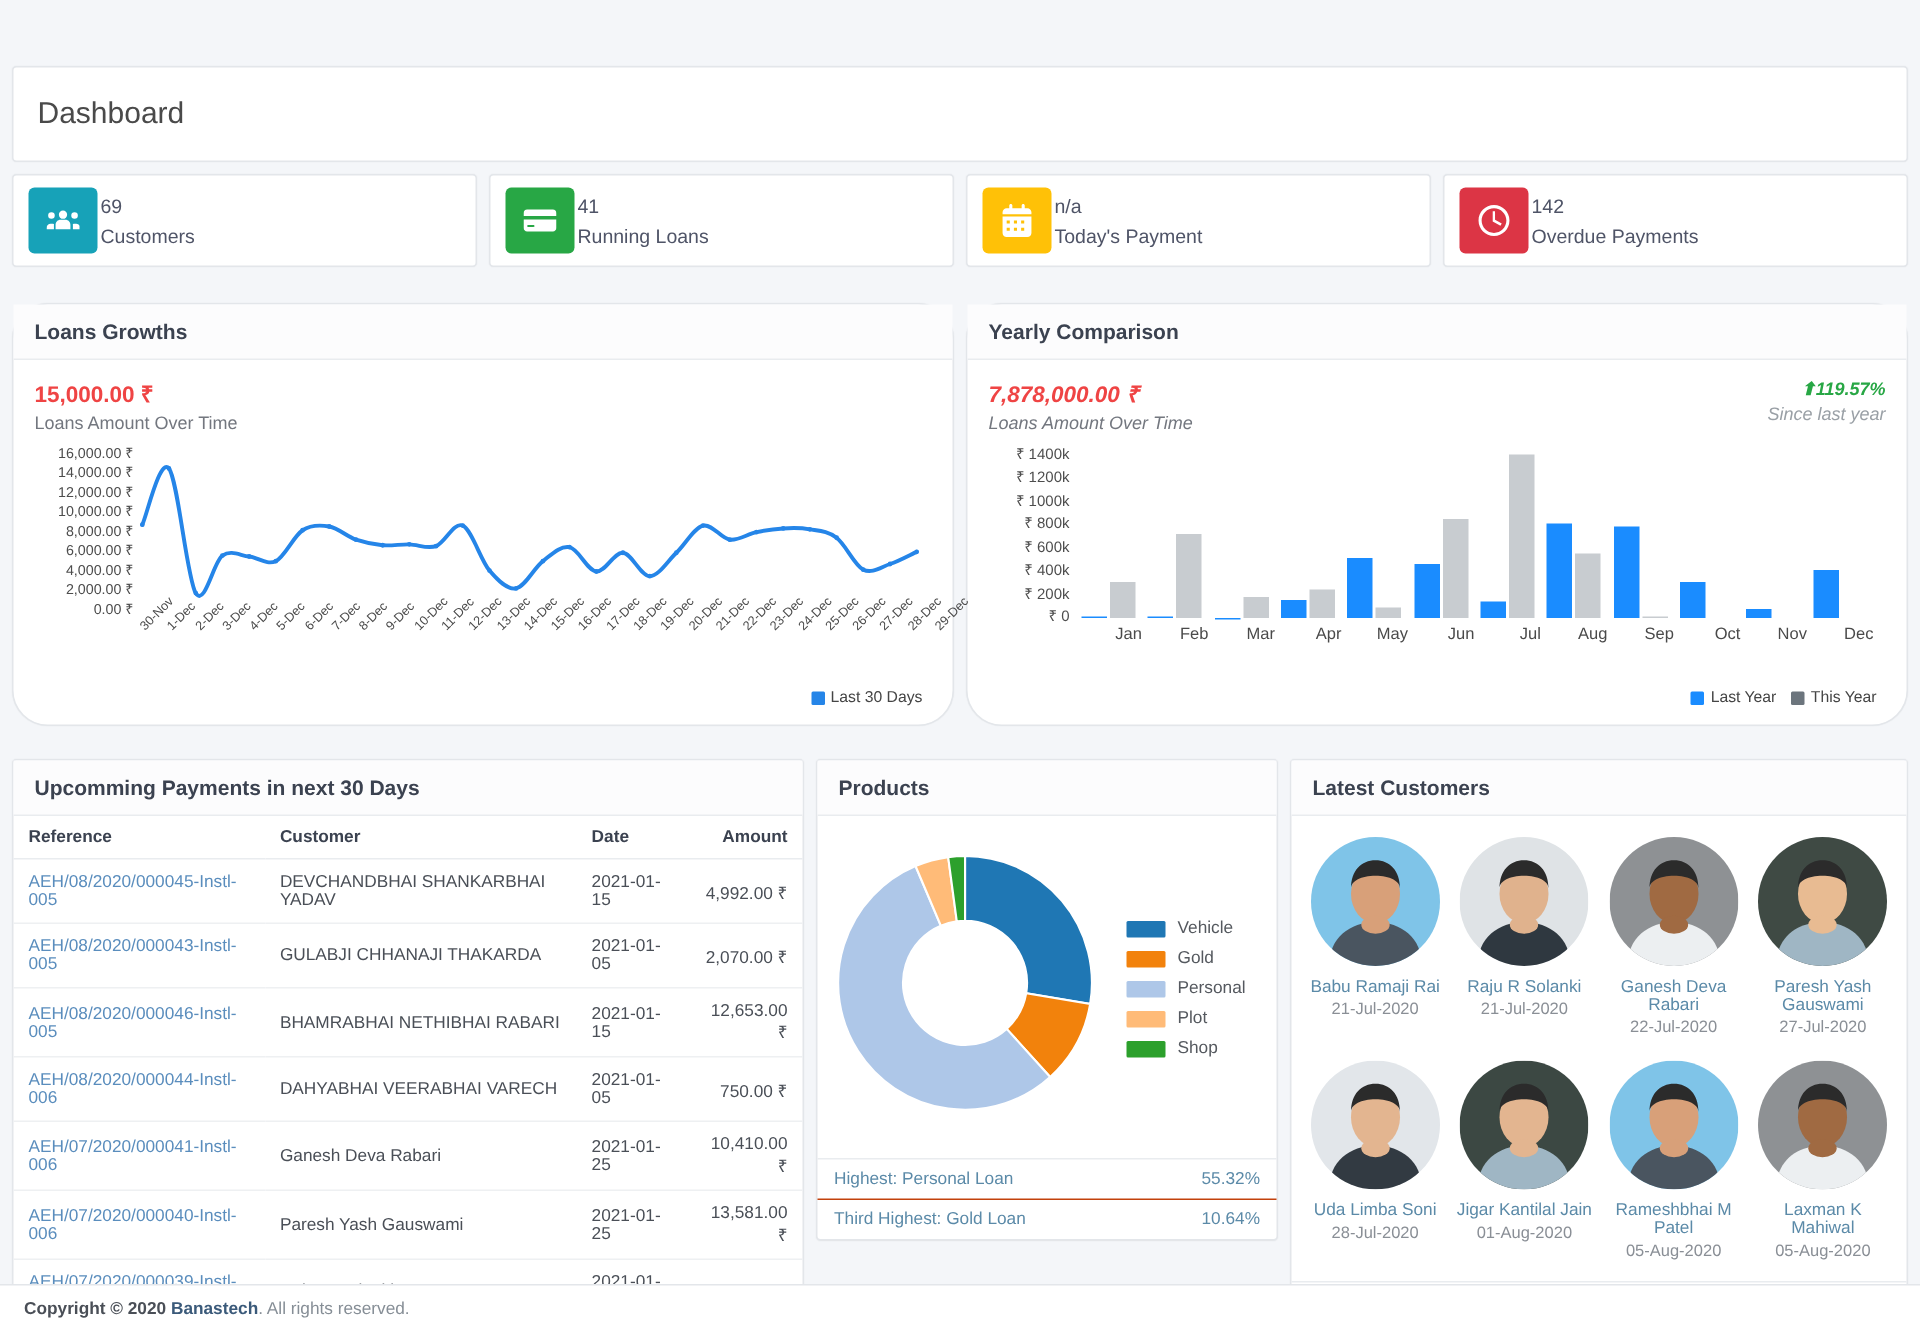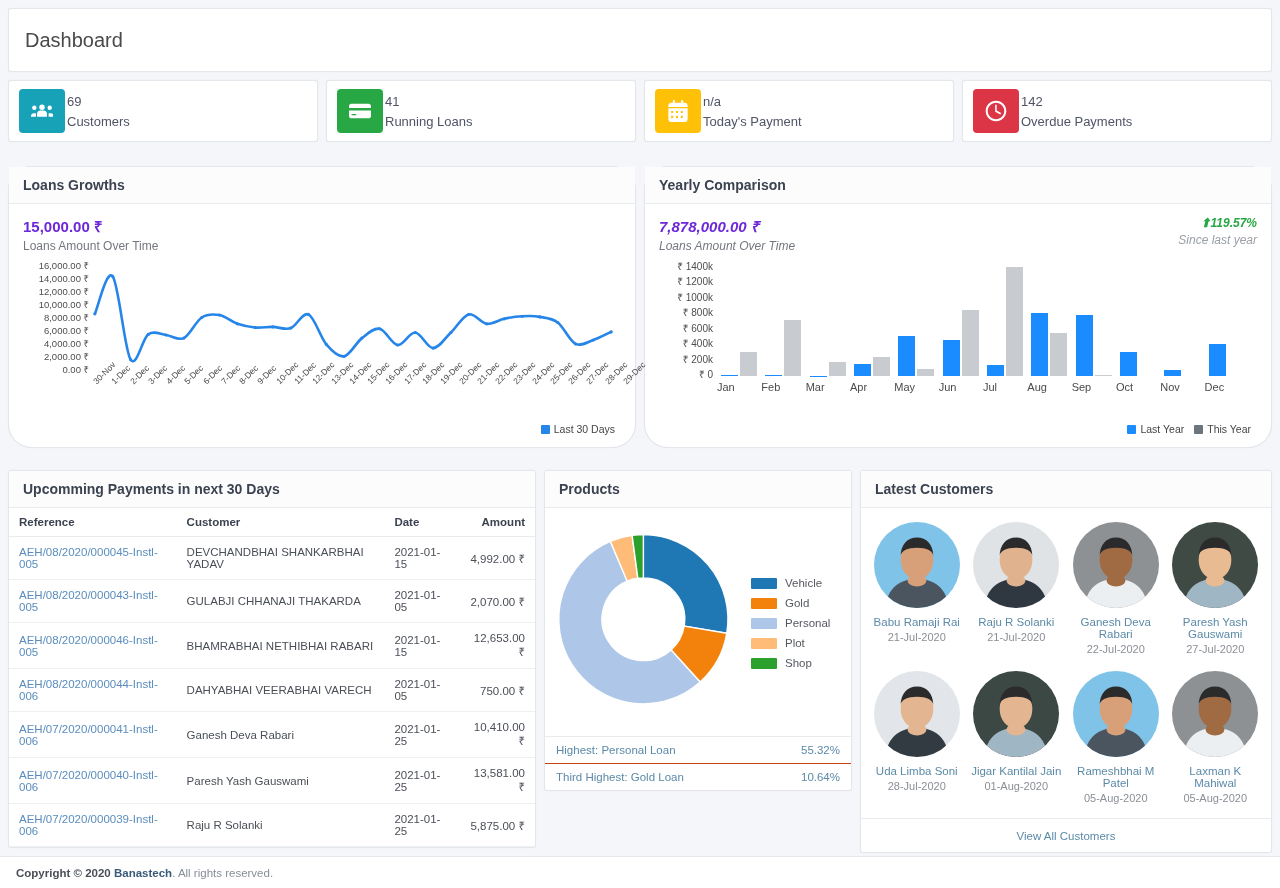--- a/index.html
+++ b/index.html
@@ -14,40 +14,40 @@
   }
   .page { padding:8px 8px 0 8px; }
   .card {
     background:#fff;
     border:1px solid #e3e6ea;
     border-radius:3px;
     box-shadow:0 0 1px rgba(0,0,0,.08);
   }
 
   
-  .page-header { height:64px; display:flex; align-items:center; padding:0 16px; margin-bottom:8px; }
+  .page-header { height:64px; display:flex; align-items:center; padding:0 16px; margin-bottom:8px;margin-top:36px; }
   .page-header h1 { font-size:20px; font-weight:400; color:#4a4a4a; margin:0; }
 
   
   .stat-row { display:flex; gap:8px; margin-bottom:24px; }
   .stat-card { flex:1; height:62px; display:flex; align-items:stretch; padding:0; overflow:hidden; }
   .stat-icon { width:46px; min-width:46px; margin:8px 0 8px 10px; border-radius:4px;
                display:flex; align-items:center; justify-content:center; color:#fff; }
   .stat-icon svg { width:22px; height:22px; fill:#fff; }
   .stat-text { padding:11px 0 0 2px; line-height:1.55; }
   .stat-value { font-size:13px; color:#4f5467; }
   .stat-label { font-size:13px; color:#4f5467; }
 
   
   .charts-row { display:flex; gap:8px; margin-bottom:22px; }
   .chart-card { flex:1;border-radius:24px; }
   .card-head { padding:10px 14px; border-bottom:1px solid #e9ecef; background:#fcfcfd; }
   .card-head h2 { margin:0; font-size:14px; font-weight:bold; color:#3b4250; }
   .chart-body { padding:12px 14px 10px 14px; }
-  .chart-amount { font-size:15px; font-weight:bold; color:#6d28d9; }
+  .chart-amount { font-size:15px; font-weight:bold; color:#ef4444; }
   .chart-sub { font-size:12px; color:#73777f; margin-top:3px; }
   .chart-right { text-align:right; }
   .chart-pct { font-size:12px; color:#28a745; font-weight:600; }
   .chart-since { font-size:12px; color:#9aa0a6; margin-top:3px; }
 
   
   .linechart-wrap { position:relative; height:160px; margin-top:6px; }
   .ylabels { position:absolute; left:0; top:0; width:66px; height:115px;
              display:flex; flex-direction:column; justify-content:space-between;
              align-items:flex-end; font-size:9.5px; color:#4d4d4d; }
@@ -64,21 +64,21 @@
   
   .barchart-wrap { position:relative; height:160px; margin-top:6px; }
   .by-labels { position:absolute; left:0; top:0; width:54px; height:122px;
                display:flex; flex-direction:column; justify-content:space-between;
                align-items:flex-end; font-size:10px; color:#4d4d4d; }
   .bplot { position:absolute; left:58px; right:8px; top:5px; height:112px;
            display:flex; align-items:flex-end; }
   .bgroup { flex:1; display:flex; align-items:flex-end; justify-content:center; gap:2px; height:100%; }
   .bar { width:17px; }
   .bx-labels { position:absolute; left:58px; right:8px; top:122px; display:flex; }
-  .bx-labels span { flex:1; text-align:left; font-size:11px; color:#4a4a4a; }
+  .bx-labels span { flex:1; text-align:right; font-size:11px; color:#4a4a4a; }
 
   
   .bottom-row { display:flex; gap:8px; align-items:flex-start; padding-bottom:14px; }
   .col-payments { width:528px; }
   .col-products { width:308px; }
   .col-customers { flex:1; }
 
   table.payments { width:100%; border-collapse:collapse; }
   table.payments th { text-align:left; font-size:11.5px; color:#3b4250; font-weight:bold;
                       padding:8px 10px; border-bottom:1px solid #e9ecef; }

